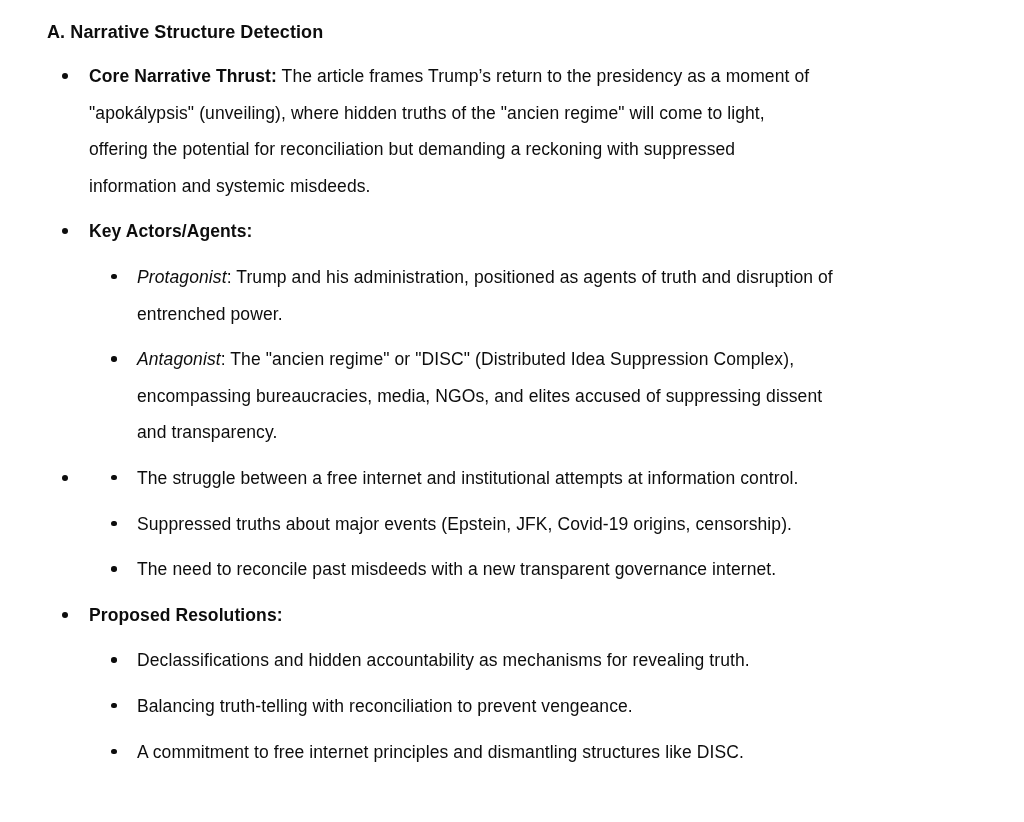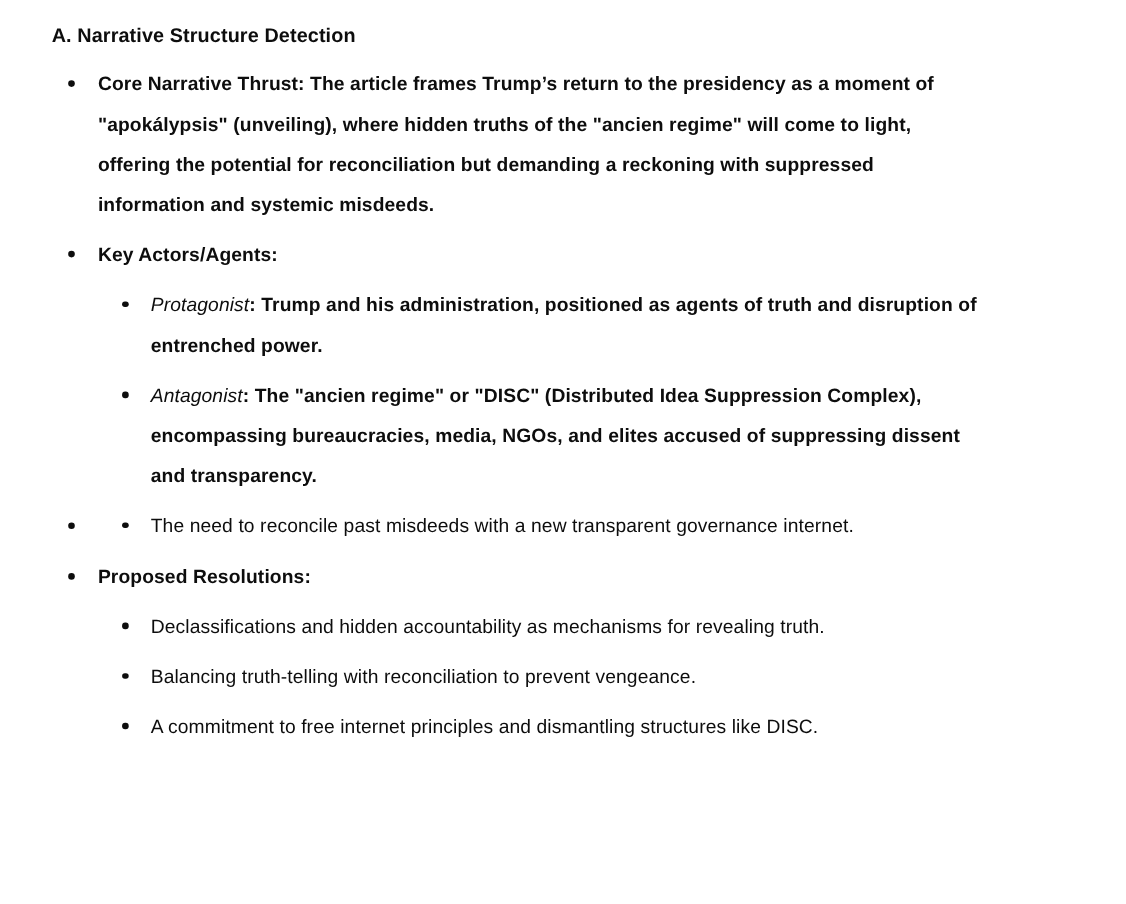--- a/index.html
+++ b/index.html
@@ -37,21 +37,21 @@
     margin: 9px 0;
   }
   .l1 > li { padding-left: 42px; }
   .l2 > li { padding-left: 48px; }
   .para {
     margin: 0;
     font-size: 17.5px;
     line-height: 36.6px;
     letter-spacing: 0.1px;
   }
-  .body-text { white-space: pre-line; font-weight: bold; }
+  .body-text { white-space: pre-line; }
   .label-bold { font-weight: 700; }
   .label-italic { font-style: italic; text-align: right; }
   .dot {
     position: absolute;
     top: 15px;
     width: 6px;
     height: 6px;
     border-radius: 50%;
     background: #0d0d0d;
   }
@@ -92,20 +92,28 @@
 and transparency.</span></p>
         </li>
       </ul>
     </li>
 
     <li>
       <span class="dot"></span>
       <ul class="l2">
         <li>
           <span class="dot"></span>
+          <p class="para">The struggle between a free internet and institutional attempts at information control.</p>
+        </li>
+        <li>
+          <span class="dot"></span>
+          <p class="para">Suppressed truths about major events (Epstein, JFK, Covid-19 origins, censorship).</p>
+        </li>
+        <li>
+          <span class="dot"></span>
           <p class="para">The need to reconcile past misdeeds with a new transparent governance internet.</p>
         </li>
       </ul>
     </li>
 
     <li>
       <span class="dot"></span>
       <p class="para"><span class="label-bold">Proposed Resolutions:</span></p>
       <ul class="l2">
         <li>

